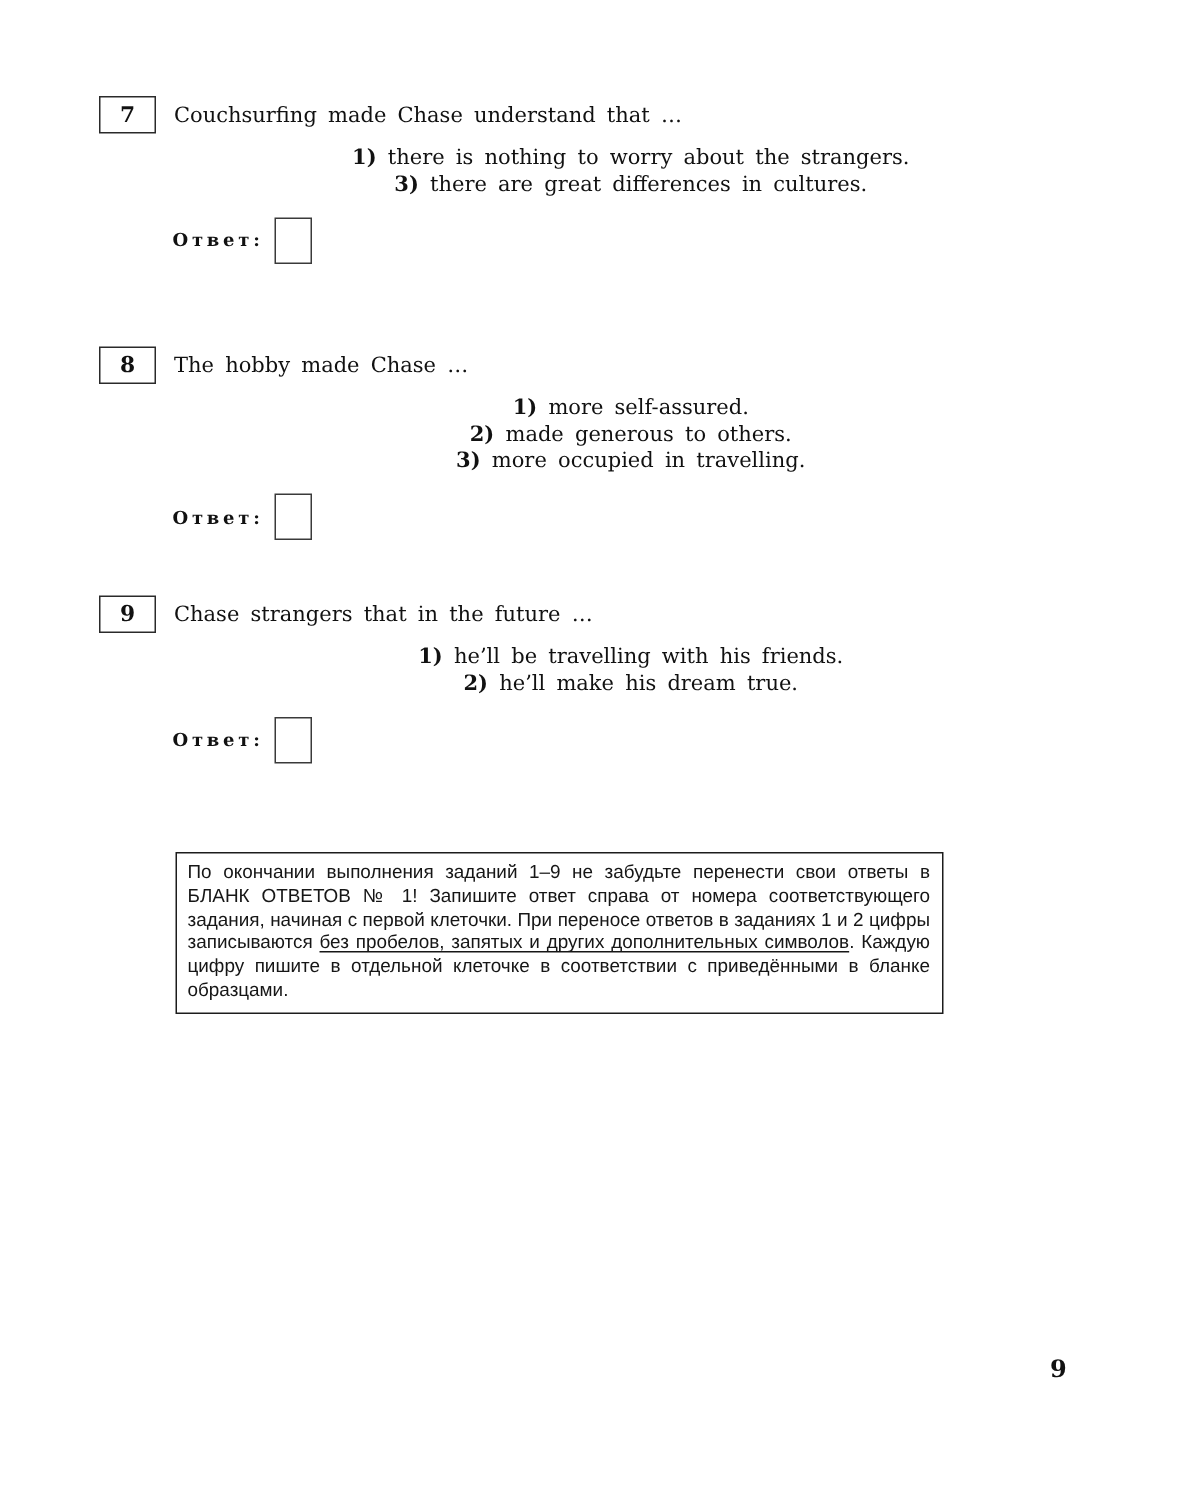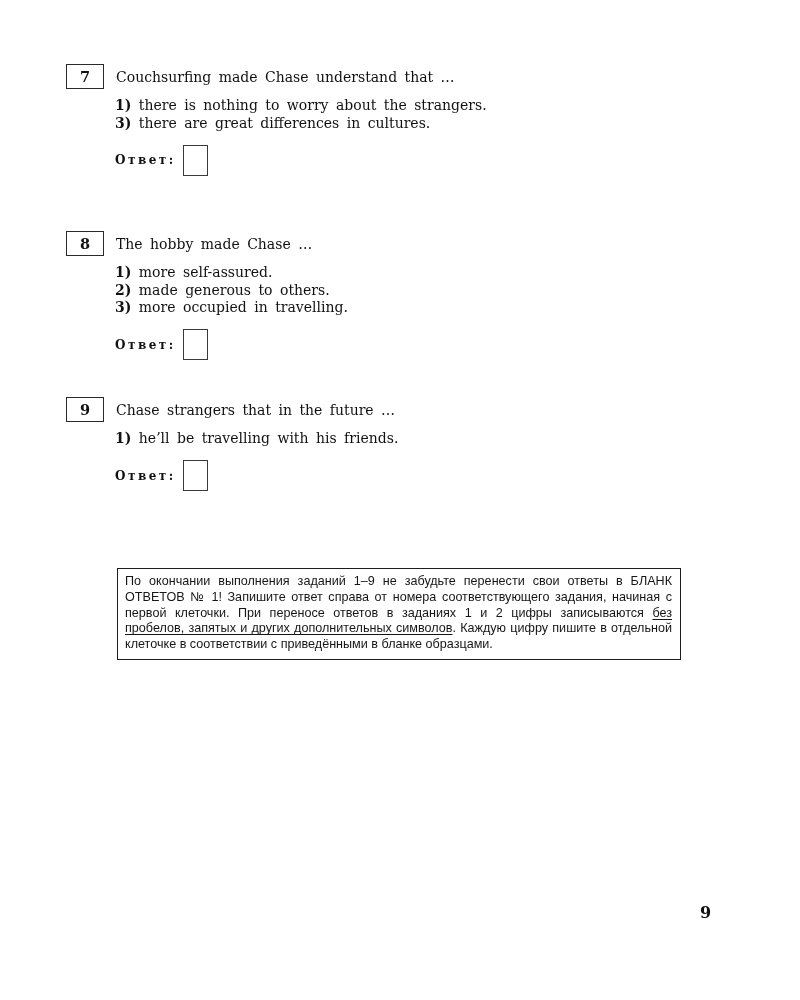--- a/index.html
+++ b/index.html
@@ -42,20 +42,21 @@
     white-space: nowrap;
   }
   .options {
     margin: 8px 0 0 49px;
   }
   .option {
     font-size: 14px;
     line-height: 17.5px;
     word-spacing: 3px;
     white-space: nowrap;
+    text-align: center;
   }
   .opt-num {
     font-weight: bold;
   }
   .answer-row {
     margin: 12px 0 0 49px;
     display: flex;
     align-items: center;
     height: 32px;
   }
@@ -69,21 +70,21 @@
     width: 23px;
     height: 29px;
     border: 1.5px solid #3a3a3a;
     margin-left: 7px;
     background: #ffffff;
   }
   .notice {
     position: absolute;
     left: 117px;
     top: 568px;
-    width: 564px;
+    width: 512px;
     box-sizing: border-box;
     border: 1.5px solid #1c1c1c;
     padding: 5px 8px 6px 7px;
     font-family: "Liberation Sans", sans-serif;
   }
   .notice-text {
     margin: 0;
     font-size: 12.6px;
     line-height: 15.8px;
     text-align: justify;
@@ -135,20 +136,21 @@
   </div>
 </section>
 
 <section class="question" style="top:397px">
   <div class="q-header">
     <div class="q-num-box">9</div>
     <div class="q-prompt">Chase strangers that in the future …</div>
   </div>
   <div class="options">
     <div class="option"><span class="opt-num">1)</span> <span class="opt-text">he’ll be travelling with his friends.</span></div>
+    <div class="option"><span class="opt-num">2)</span> <span class="opt-text">he’ll make his dream true.</span></div>
   </div>
   <div class="answer-row">
     <span class="answer-label">Ответ:</span>
     <span class="answer-box"></span>
   </div>
 </section>
 
 <div class="notice">
   <p class="notice-text"><span>По окончании выполнения заданий 1–9 не забудьте перенести свои ответы в БЛАНК ОТВЕТОВ № 1! Запишите ответ справа от номера соответствующего задания, начиная с первой клеточки. При переносе ответов в заданиях 1 и 2 цифры записываются </span><span class="u">без пробелов, запятых и других дополнительных символов</span><span>. Каждую цифру пишите в отдельной клеточке в соответствии с приведёнными в бланке образцами.</span></p>
 </div>

